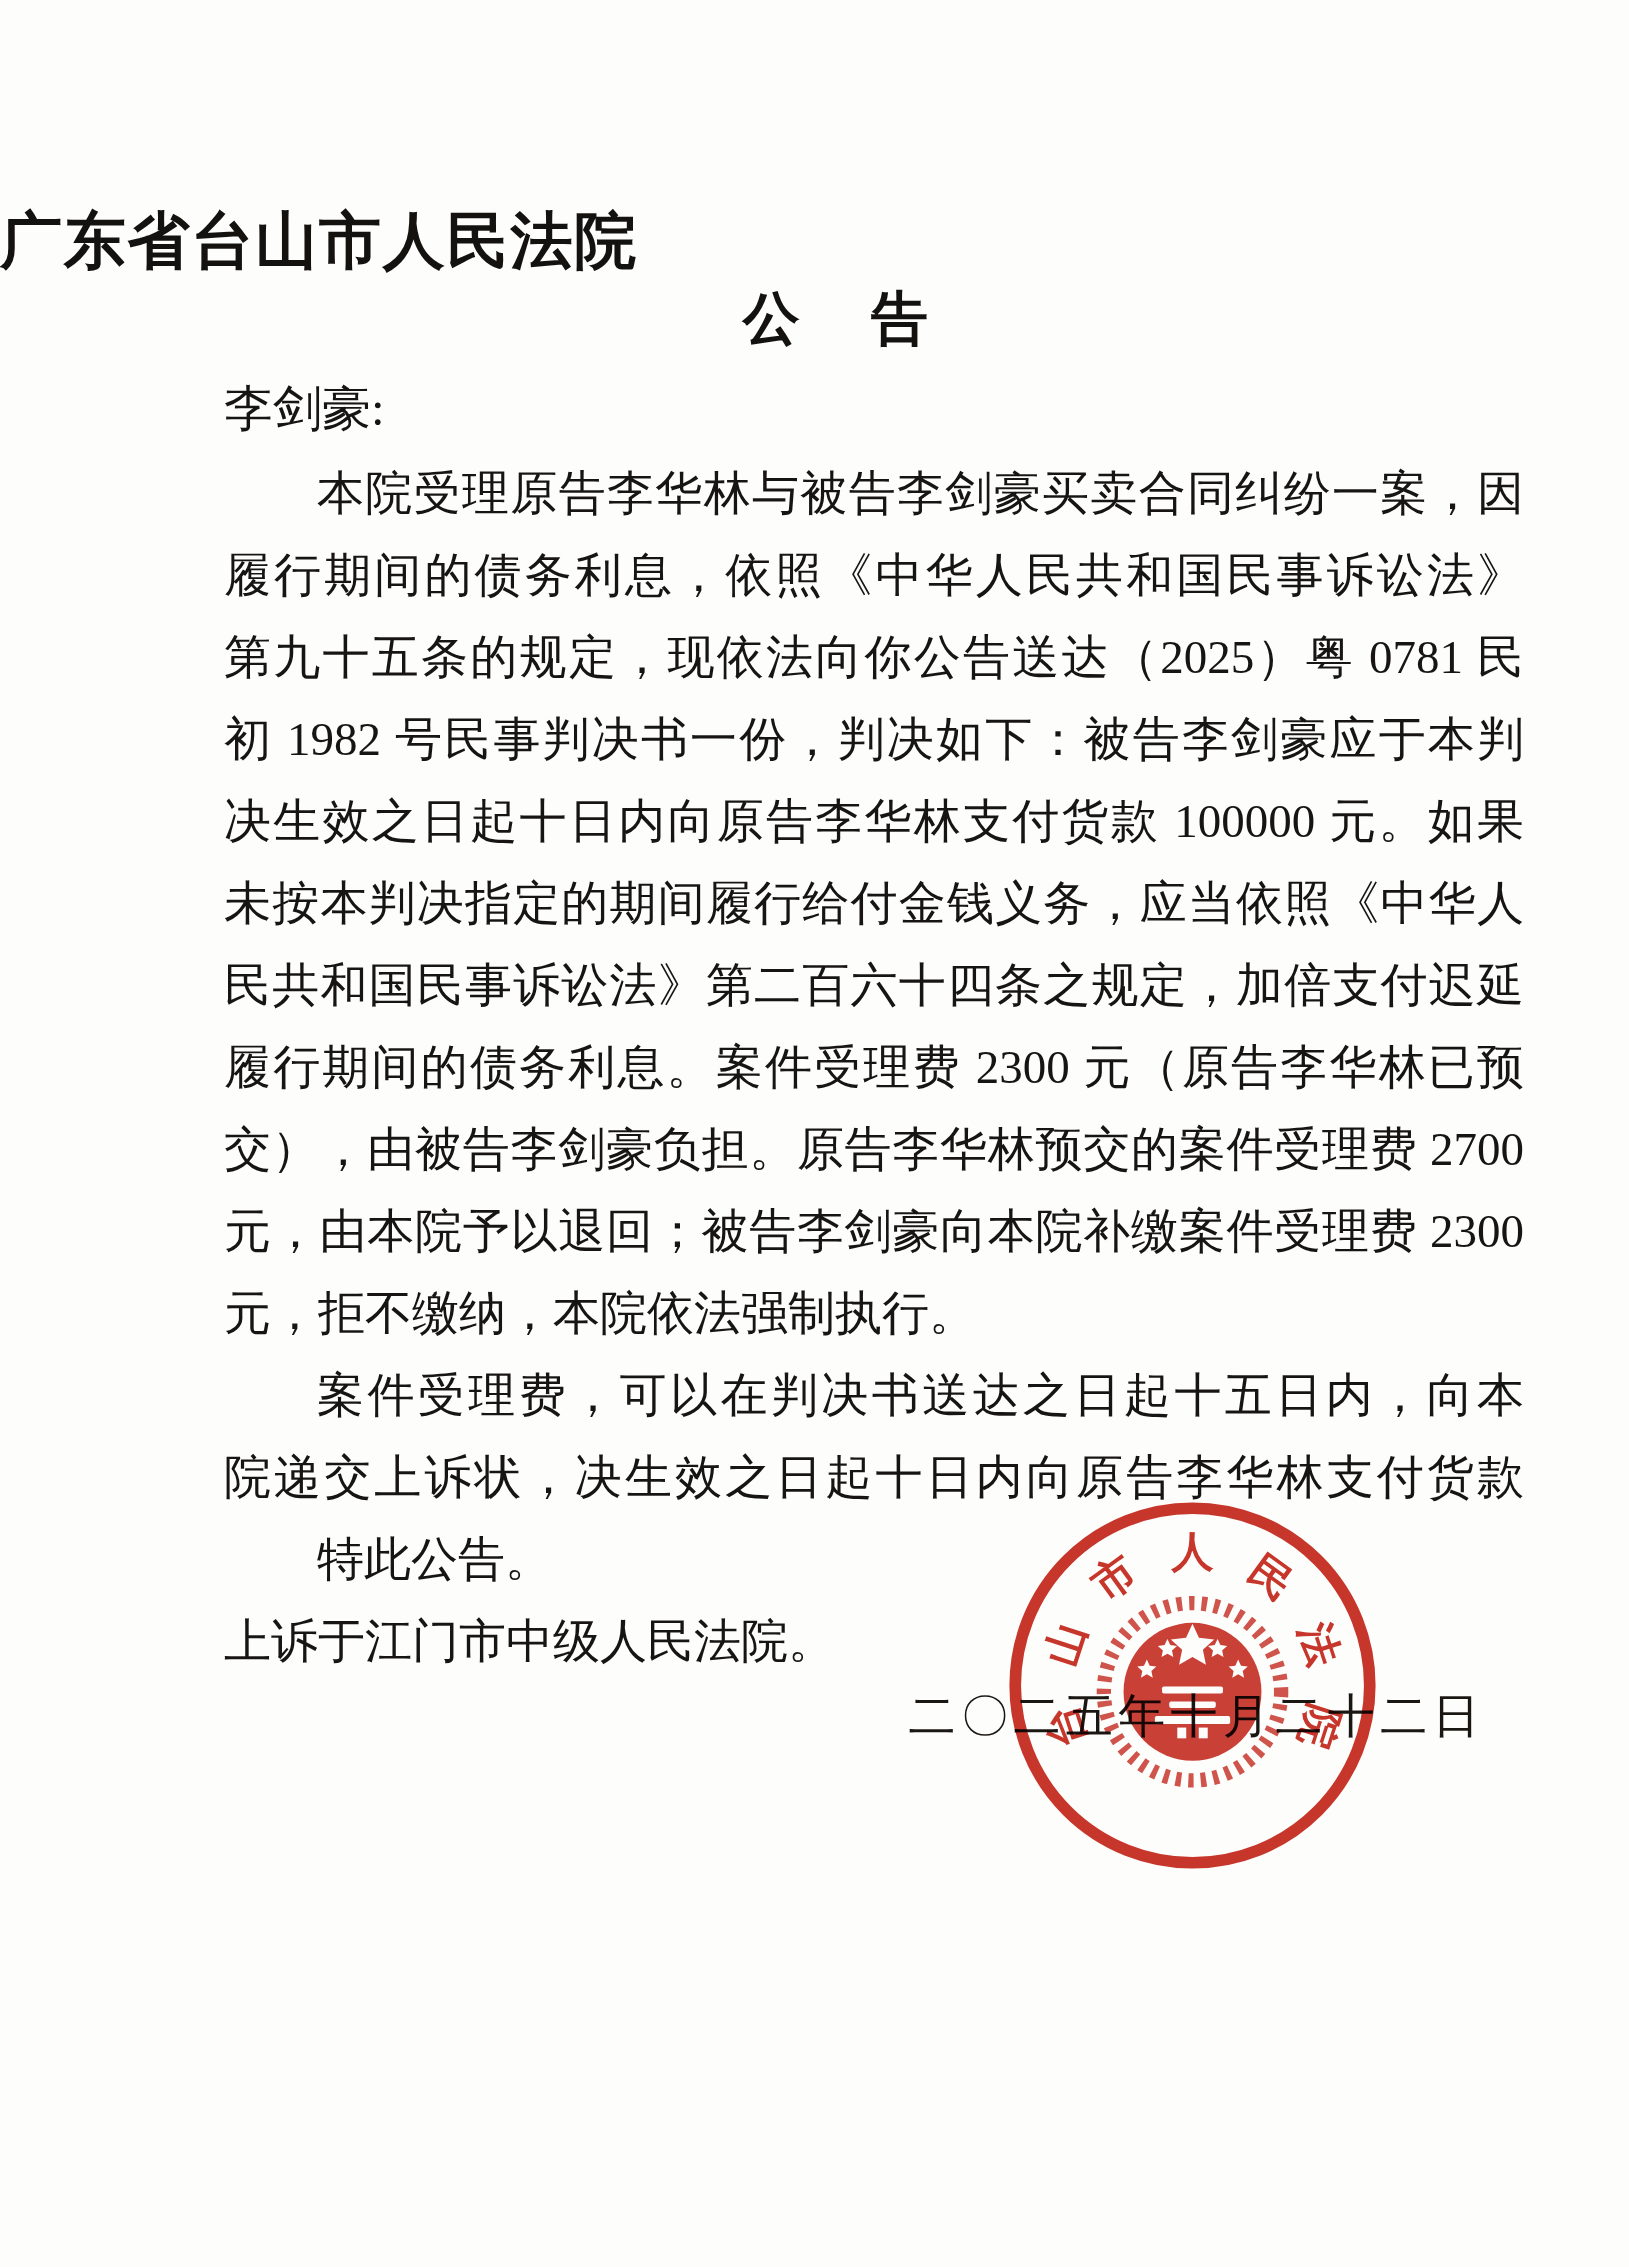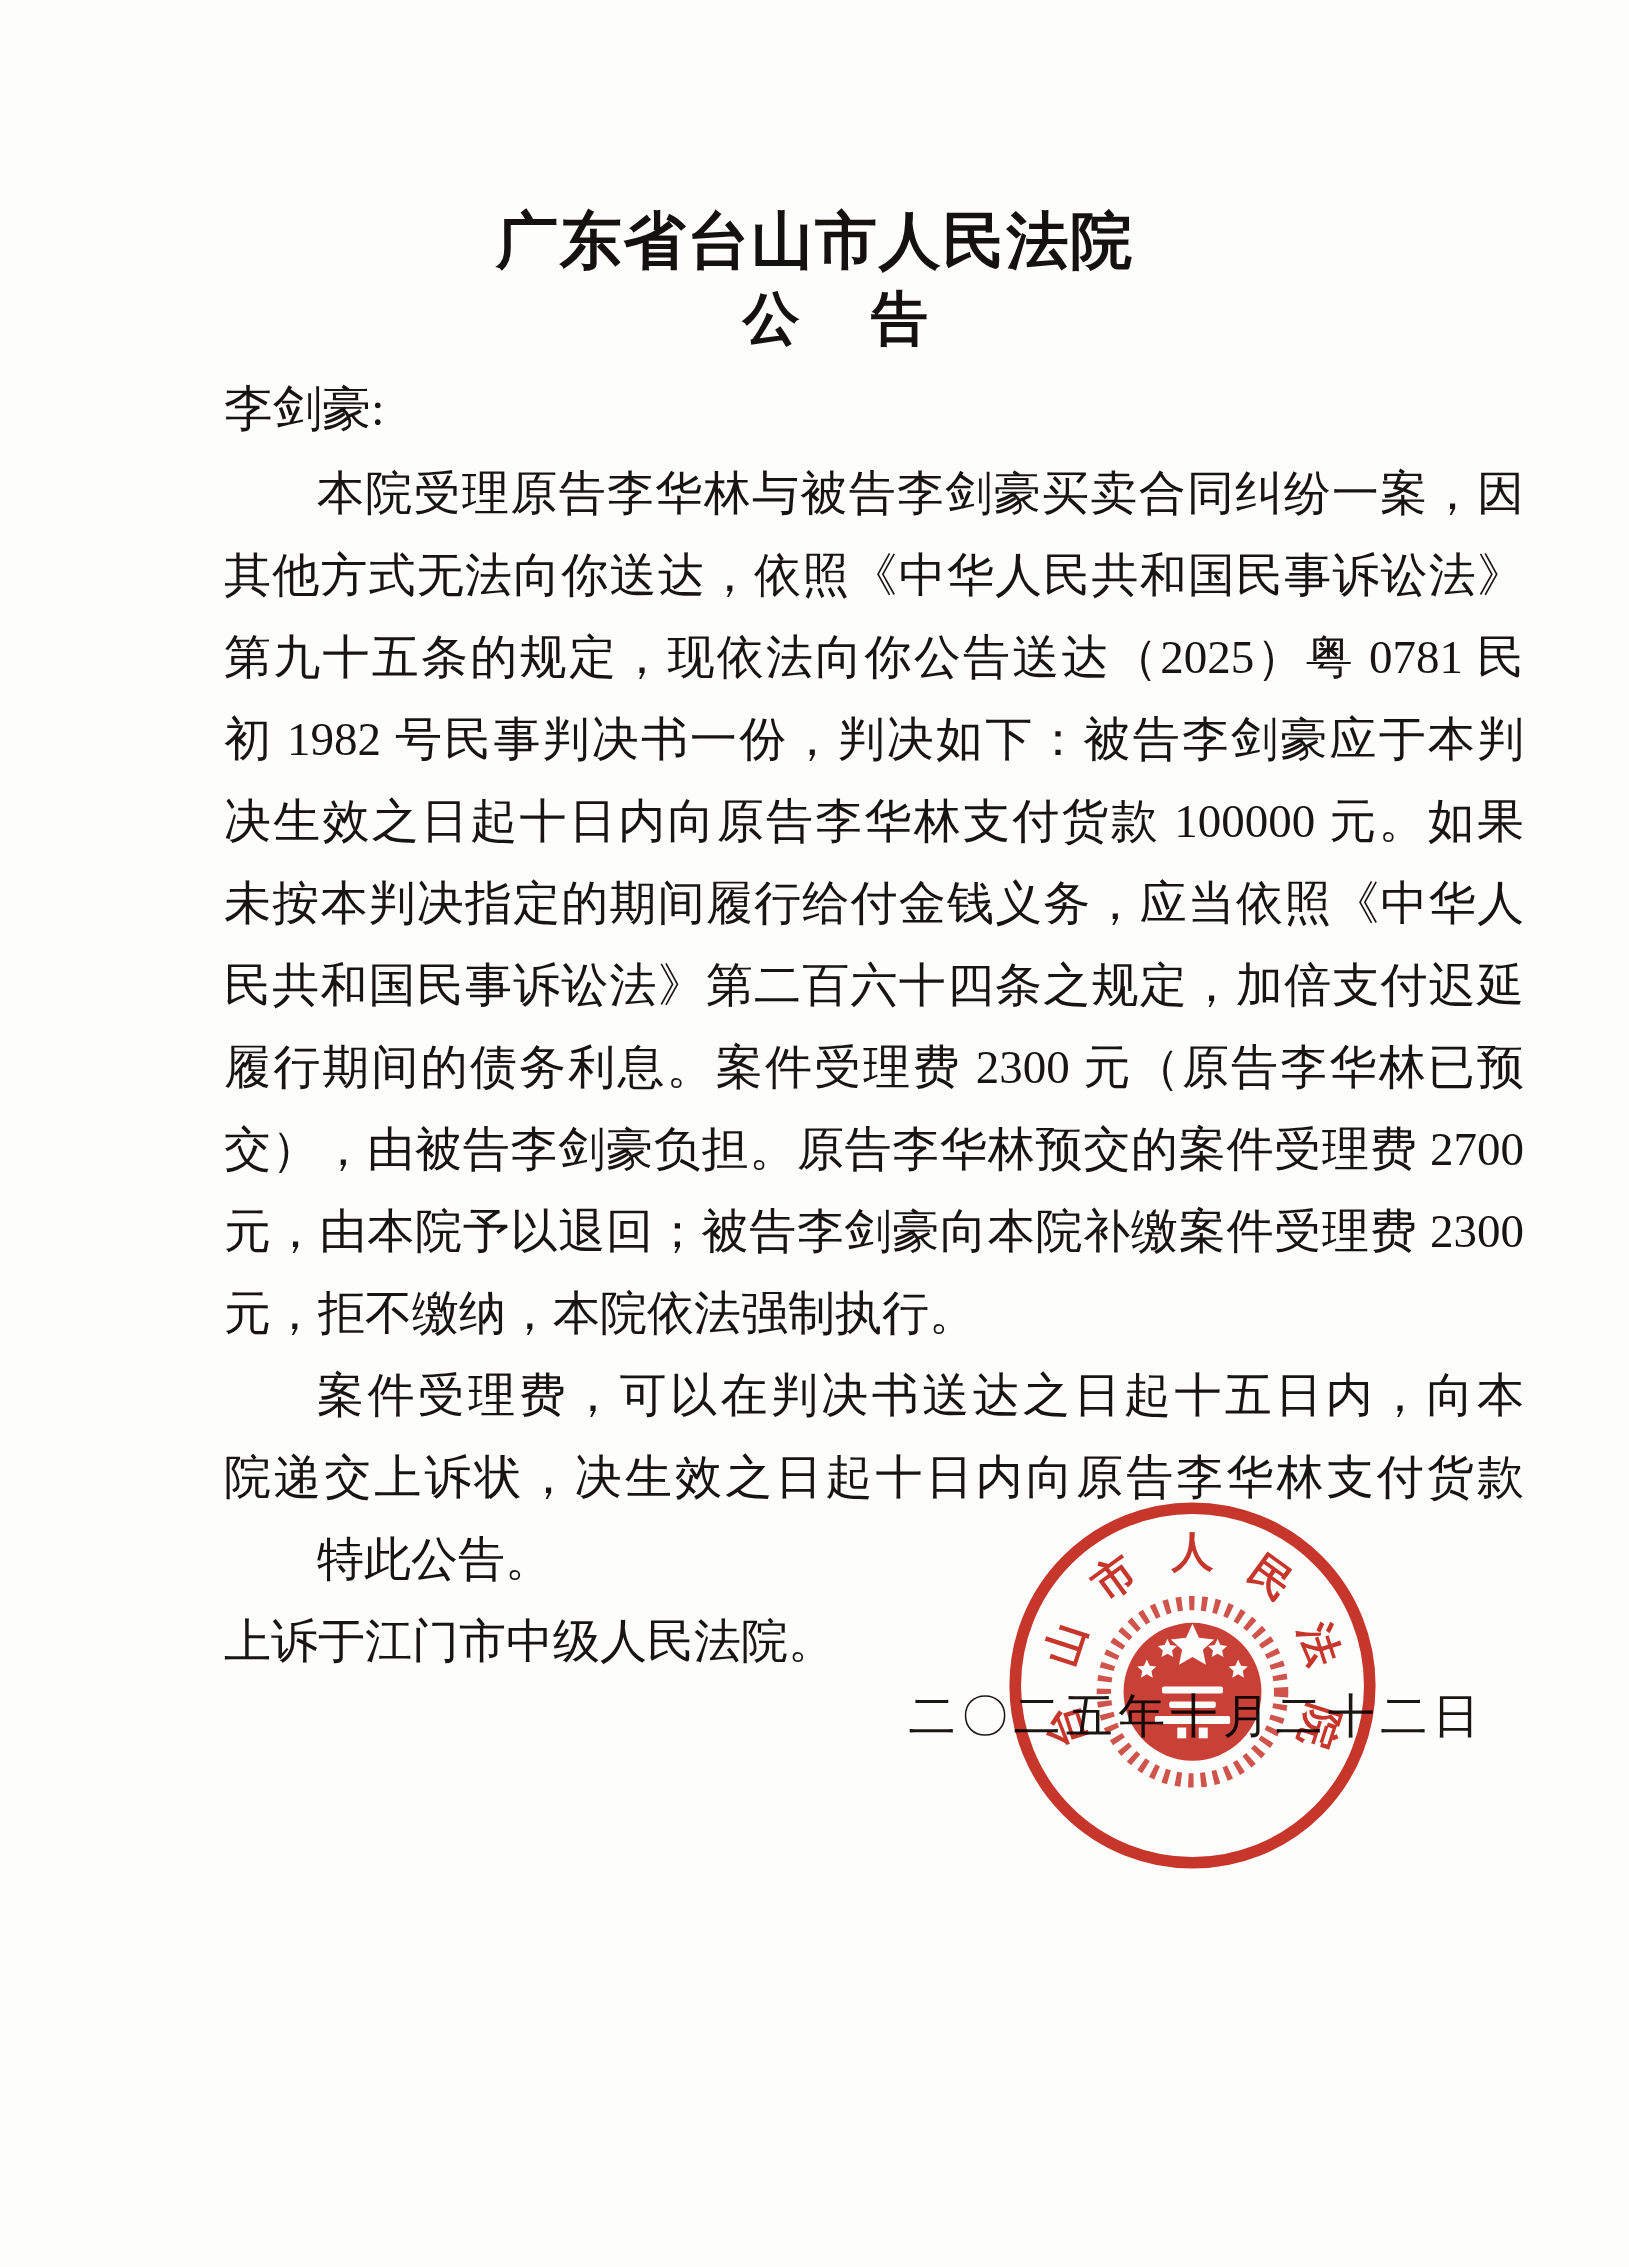--- a/index.html
+++ b/index.html
@@ -7,21 +7,21 @@
     position:relative;
     width:1630px;height:2268px;
     margin:0 auto;
     background:#fdfdfb;
     font-family:"Liberation Serif","DejaVu Serif",serif;
     color:#171513;
     overflow:hidden;
   }
   .court-title{
     position:absolute;left:0;right:0;top:199px;
-    text-align:center;
+    text-align:left;
     font-size:62px;font-weight:bold;
     letter-spacing:1.8px;
     color:#14120f;
   }
   .doc-type{
     position:absolute;left:0;right:0;top:281px;
     text-align:center;
     font-size:57px;font-weight:bold;
     letter-spacing:7.2px;
     color:#14120f;
@@ -69,21 +69,21 @@
 <div class="page">
 
   <div class="court-title">广东省台山市人民法院</div>
 
   <div class="doc-type">公　告</div>
 
   <div class="salutation">李剑豪:</div>
 
   <div class="body-block">
     <div class="bline jst ind">本院受理原告李华林与被告李剑豪买卖合同纠纷一案，因</div>
-    <div class="bline jst">其他方式无法向你送达，依照《中华人民共和国民事诉讼法》</div>
+    <div class="bline jst">履行期间的债务利息，依照《中华人民共和国民事诉讼法》</div>
     <div class="bline jst">第九十五条的规定，现依法向你公告送达（2025）粤 0781 民</div>
     <div class="bline jst">初 1982 号民事判决书一份，判决如下：被告李剑豪应于本判</div>
     <div class="bline jst">决生效之日起十日内向原告李华林支付货款 100000 元。如果</div>
     <div class="bline jst">未按本判决指定的期间履行给付金钱义务，应当依照《中华人</div>
     <div class="bline jst">民共和国民事诉讼法》第二百六十四条之规定，加倍支付迟延</div>
     <div class="bline jst">履行期间的债务利息。案件受理费 2300 元（原告李华林已预</div>
     <div class="bline jst">交），由被告李剑豪负担。原告李华林预交的案件受理费 2700</div>
     <div class="bline jst">元，由本院予以退回；被告李剑豪向本院补缴案件受理费 2300</div>
     <div class="bline">元，拒不缴纳，本院依法强制执行。</div>
     <div class="bline jst ind">案件受理费，可以在判决书送达之日起十五日内，向本</div>

